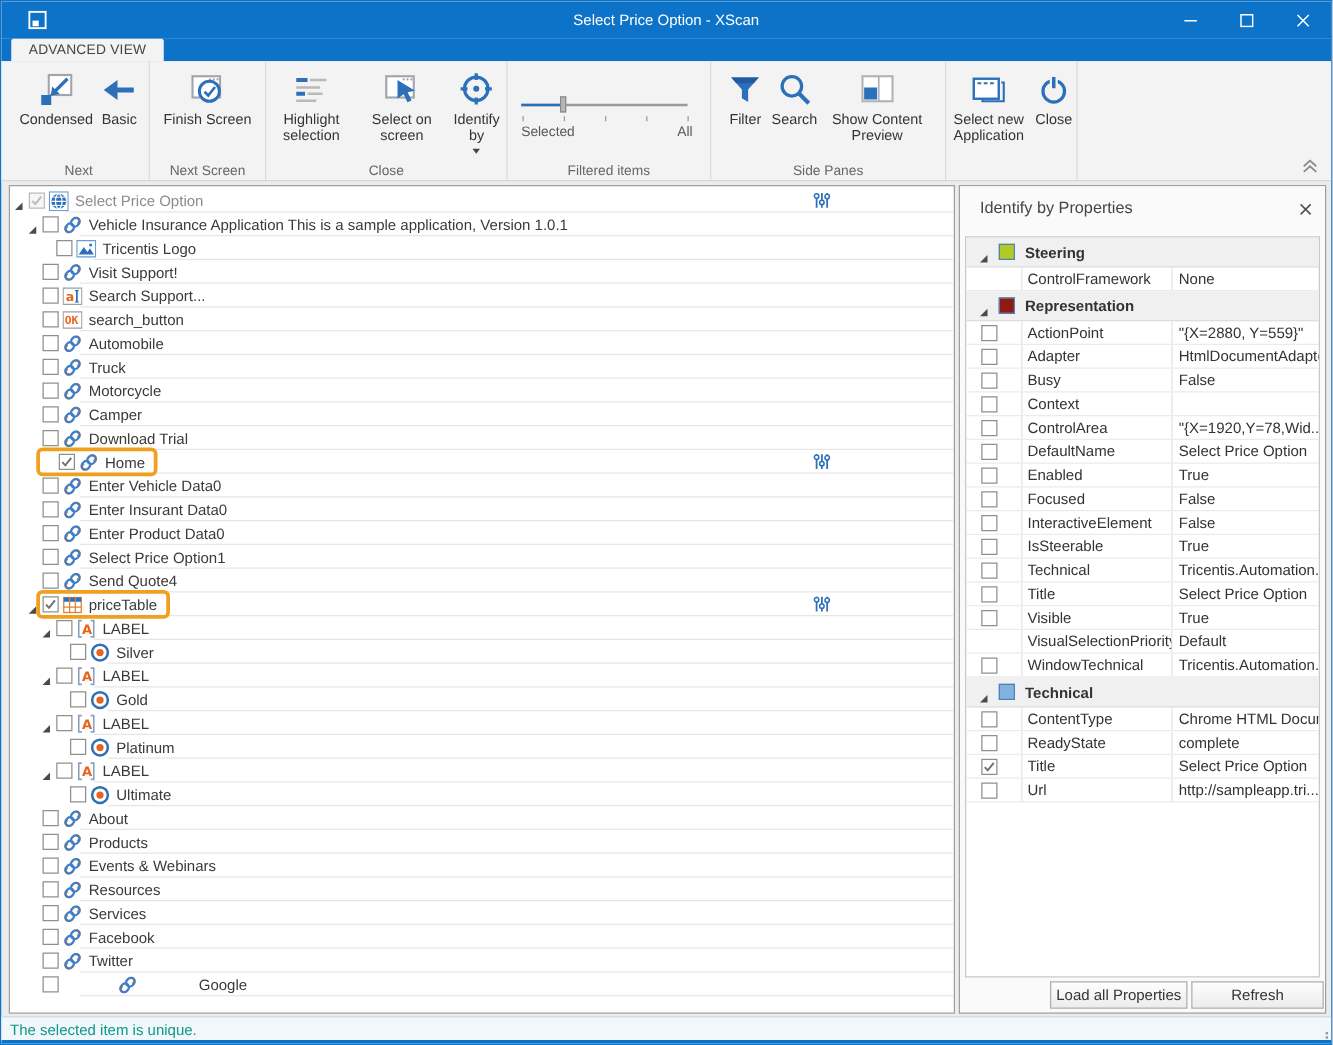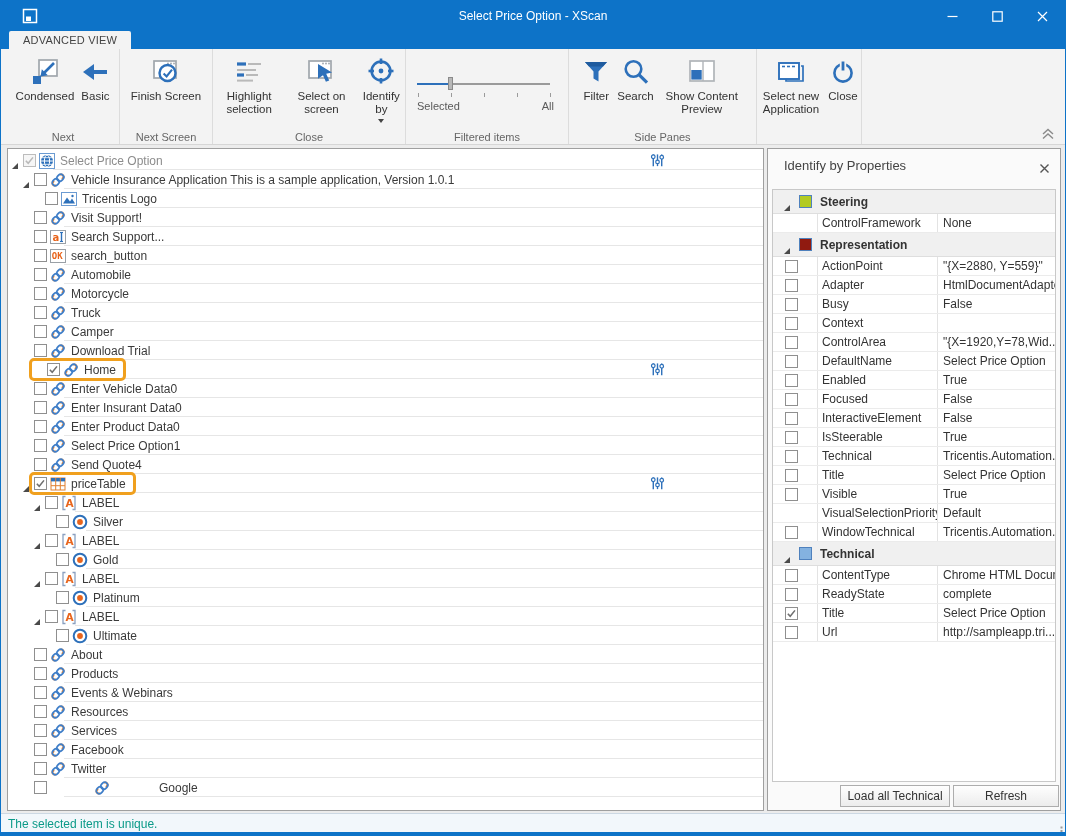--- a/index.html
+++ b/index.html
@@ -393,36 +393,36 @@
           <div class="tcw" style="left: 21px;">
             <div class="cb"></div>
             <span class="ticon"><svg viewBox="0 0 16 16">
                 <g transform="rotate(45 8 8)">
                   <path d="M6 3 A2 2 0 0 1 10 3 L10 4.5" fill="none" stroke="#e08030" stroke-width="1.7"></path>
                   <path d="M10 13 A2 2 0 0 1 6 13 L6 11.5" fill="none" stroke="#e08030" stroke-width="1.7"></path>
                   <rect x="5" y="1.2" width="6" height="7.2" rx="2.9" fill="none" stroke="#3f7ec8" stroke-width="1.8"></rect>
                   <rect x="5" y="7.6" width="6" height="7.2" rx="2.9" fill="none" stroke="#3f7ec8" stroke-width="1.8"></rect>
                 </g>
               </svg></span>
+            <span class="tlabel">Truck</span>
+          </div>
+        </div>
+        <div class="trow">
+          <div class="u" style="left: 56px;"></div>
+          <div class="tcw" style="left: 21px;">
+            <div class="cb"></div>
+            <span class="ticon"><svg viewBox="0 0 16 16">
+                <g transform="rotate(45 8 8)">
+                  <path d="M6 3 A2 2 0 0 1 10 3 L10 4.5" fill="none" stroke="#e08030" stroke-width="1.7"></path>
+                  <path d="M10 13 A2 2 0 0 1 6 13 L6 11.5" fill="none" stroke="#e08030" stroke-width="1.7"></path>
+                  <rect x="5" y="1.2" width="6" height="7.2" rx="2.9" fill="none" stroke="#3f7ec8" stroke-width="1.8"></rect>
+                  <rect x="5" y="7.6" width="6" height="7.2" rx="2.9" fill="none" stroke="#3f7ec8" stroke-width="1.8"></rect>
+                </g>
+              </svg></span>
             <span class="tlabel">Motorcycle</span>
-          </div>
-        </div>
-        <div class="trow">
-          <div class="u" style="left: 56px;"></div>
-          <div class="tcw" style="left: 21px;">
-            <div class="cb"></div>
-            <span class="ticon"><svg viewBox="0 0 16 16">
-                <g transform="rotate(45 8 8)">
-                  <path d="M6 3 A2 2 0 0 1 10 3 L10 4.5" fill="none" stroke="#e08030" stroke-width="1.7"></path>
-                  <path d="M10 13 A2 2 0 0 1 6 13 L6 11.5" fill="none" stroke="#e08030" stroke-width="1.7"></path>
-                  <rect x="5" y="1.2" width="6" height="7.2" rx="2.9" fill="none" stroke="#3f7ec8" stroke-width="1.8"></rect>
-                  <rect x="5" y="7.6" width="6" height="7.2" rx="2.9" fill="none" stroke="#3f7ec8" stroke-width="1.8"></rect>
-                </g>
-              </svg></span>
-            <span class="tlabel">Truck</span>
           </div>
         </div>
         <div class="trow">
           <div class="u" style="left: 56px;"></div>
           <div class="tcw" style="left: 21px;">
             <div class="cb"></div>
             <span class="ticon"><svg viewBox="0 0 16 16">
                 <g transform="rotate(45 8 8)">
                   <path d="M6 3 A2 2 0 0 1 10 3 L10 4.5" fill="none" stroke="#e08030" stroke-width="1.7"></path>
                   <path d="M10 13 A2 2 0 0 1 6 13 L6 11.5" fill="none" stroke="#e08030" stroke-width="1.7"></path>
@@ -972,21 +972,21 @@
         </div>
         <div class="prow">
           <div class="cbcell">
             <div class="cb"></div>
           </div>
           <div class="pname">Url</div>
           <div class="pval">http://sampleapp.tri...</div>
         </div>
       </div>
     <div class="props-btns">
-      <div class="pbtn" style="left:72px; width:110px;">Load all Technical</div>
+      <div class="pbtn" style="left:72px; width:110px;">Load all Properties</div>
       <div class="pbtn" style="left:185px; width:106px;">Refresh</div>
     </div>
   </div>
 
   <div class="statusbar">
     <div class="status-text">The selected item is unique.</div>
     <span class="grip">
       <svg viewBox="0 0 10 10">
         <rect x="7.5" y="7.5" width="2" height="2" fill="#9a9a9a"></rect>
           <rect x="7.5" y="4" width="2" height="2" fill="#9a9a9a"></rect>

